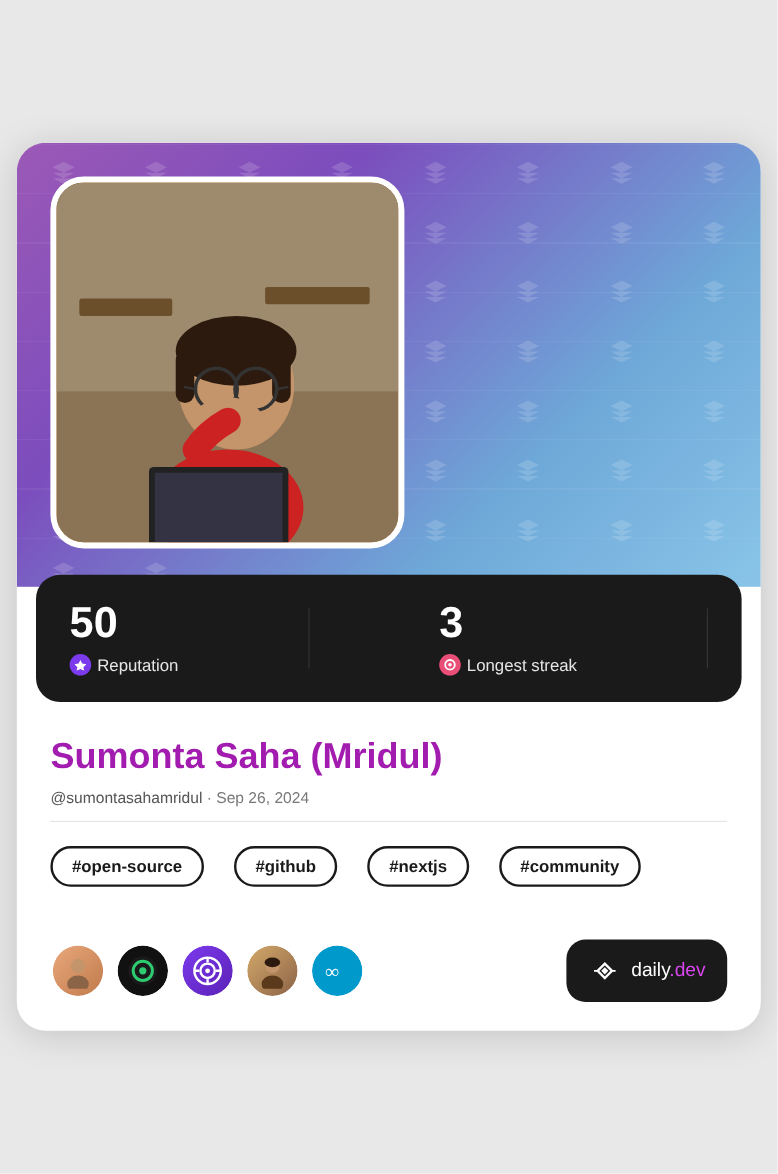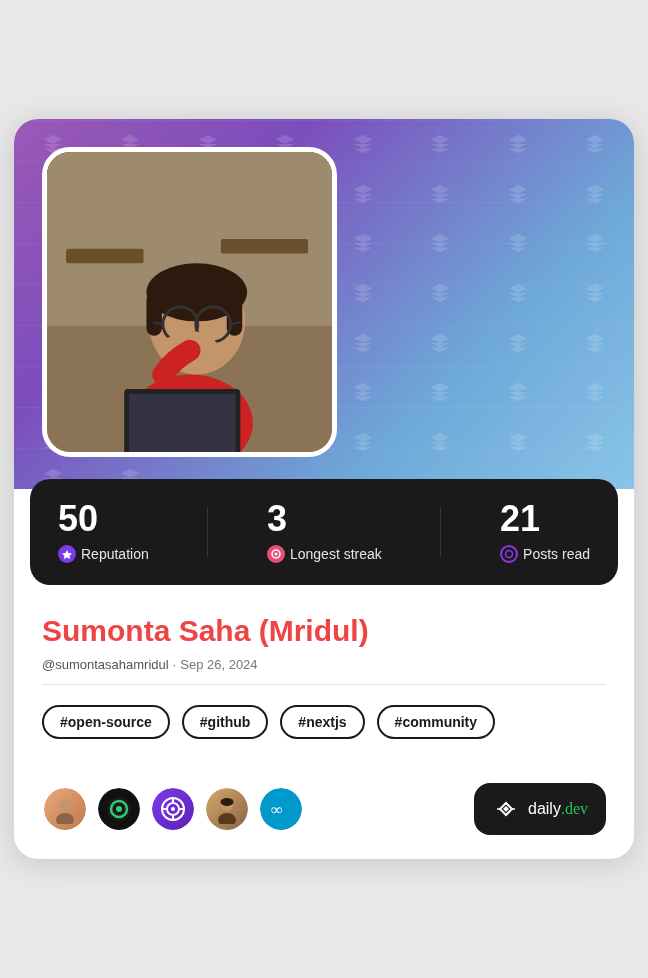--- a/index.html
+++ b/index.html
@@ -149,21 +149,21 @@
     }
 
     
     .profile-section {
       padding: 28px 28px 20px;
     }
 
     .profile-name {
       font-size: 30px;
       font-weight: 800;
-      color: #ef4444;
+      color: #a21caf;
       line-height: 1.2;
       margin-bottom: 8px;
     }
 
     .profile-meta {
       font-size: 13px;
       color: #777;
       margin-bottom: 12px;
     }
 
@@ -182,21 +182,21 @@
     .divider {
       height: 1px;
       background: #e5e5e5;
       margin-bottom: 20px;
     }
 
     
     .tags-section {
       display: flex;
       flex-wrap: wrap;
-      gap: 12px;
+      gap: 25px;
       margin-bottom: 24px;
     }
 
     .tag {
       border: 2px solid #1a1a1a;
       border-radius: 24px;
       padding: 7px 16px;
       font-size: 14px;
       font-weight: 600;
       color: #1a1a1a;
@@ -247,22 +247,21 @@
     .brand-logo {
       width: 28px;
       height: 28px;
     }
 
     .brand-daily {
       color: white;
     }
 
     .brand-dev {
-      color: #22c55e;
-      font-family: Liberation Serif, serif;
+      color: #d946ef;
     }
   </style>
 </head>
 <body>
 
 <div class="card">
 
   <div class="card-header">
 
     <div class="watermark-pattern">
@@ -621,31 +620,20 @@
             <circle cx="5" cy="5" r="4" fill="none" stroke="white" stroke-width="1.5"></circle>
             <circle cx="5" cy="5" r="1.5" fill="white"></circle>
           </svg>
         </div>
         <span>Longest streak</span>
       </div>
     </div>
 
     <div class="stat-divider"></div>
 
-    <div class="stat-item">
-      <span class="stat-value">21</span>
-      <div class="stat-label">
-        <div class="stat-icon icon-posts">
-          <svg width="10" height="10" viewBox="0 0 10 10">
-            <circle cx="5" cy="5" r="3.5" fill="none" stroke="#9333ea" stroke-width="1.5"></circle>
-          </svg>
-        </div>
-        <span>Posts read</span>
-      </div>
-    </div>
   </div>
 
   <div class="profile-section">
     <h1 class="profile-name">Sumonta Saha (Mridul)</h1>
 
     <div class="profile-meta">
       <span class="profile-username">@sumontasahamridul</span>
       <span> · </span>
       <span>Sep 26, 2024</span>
     </div>

